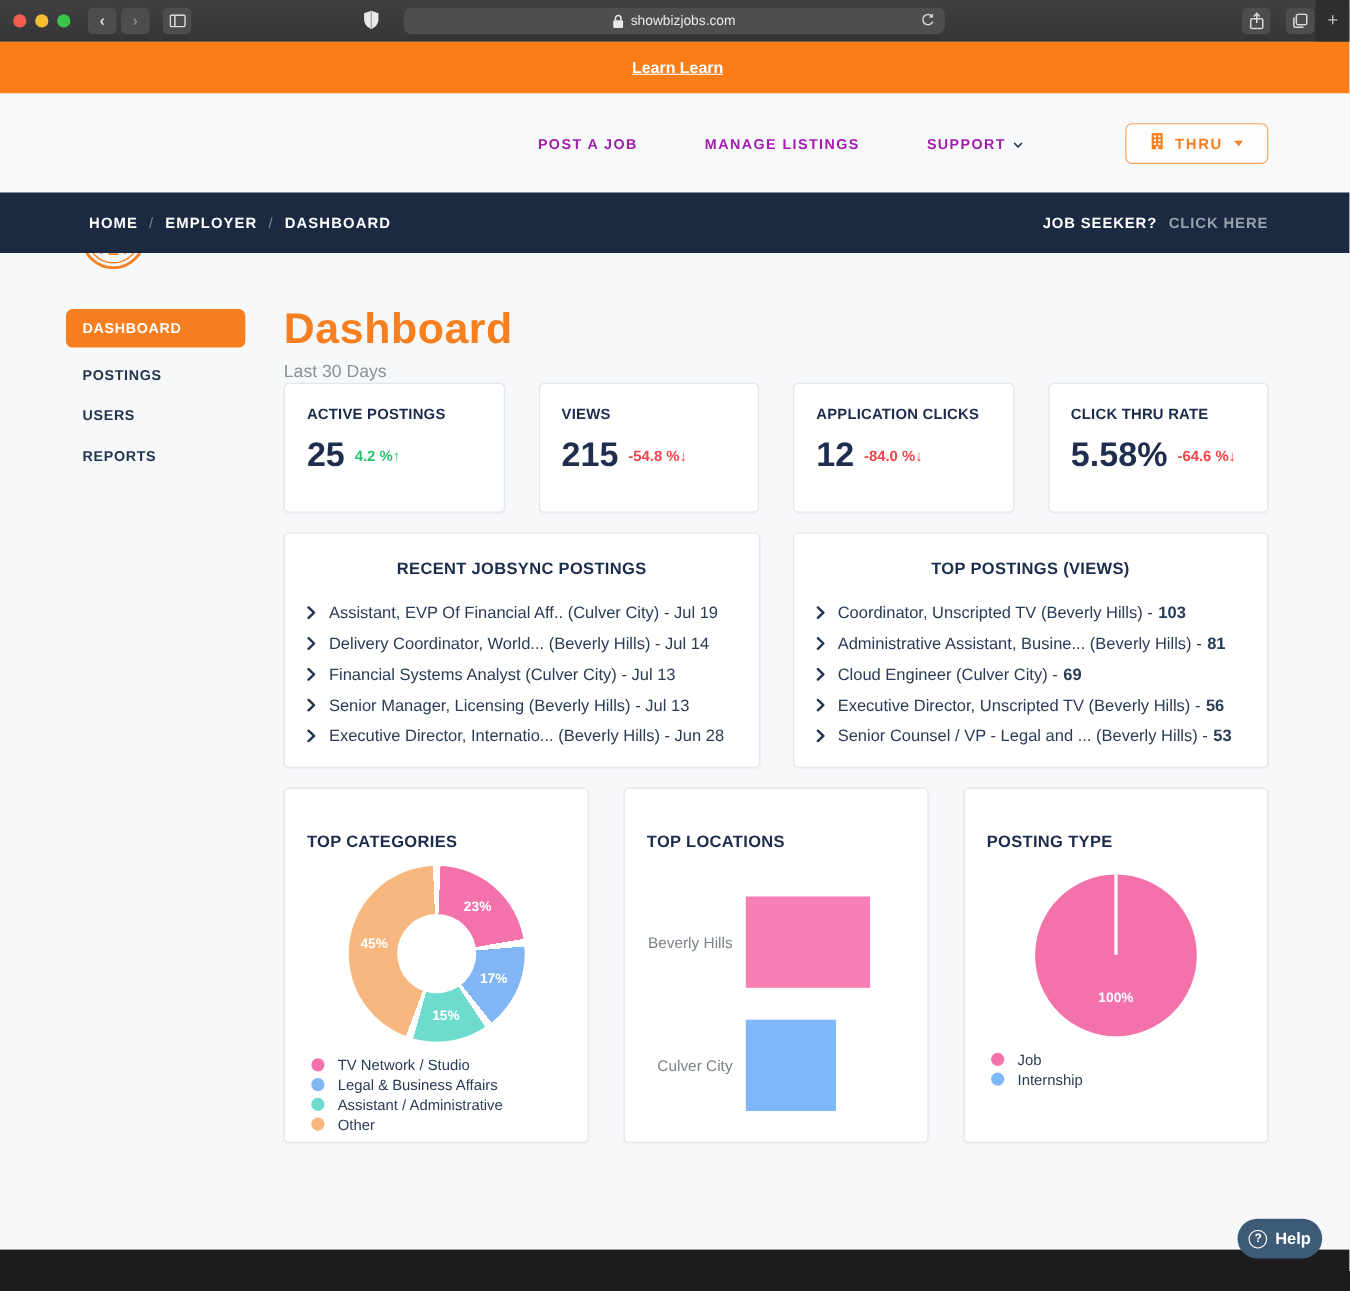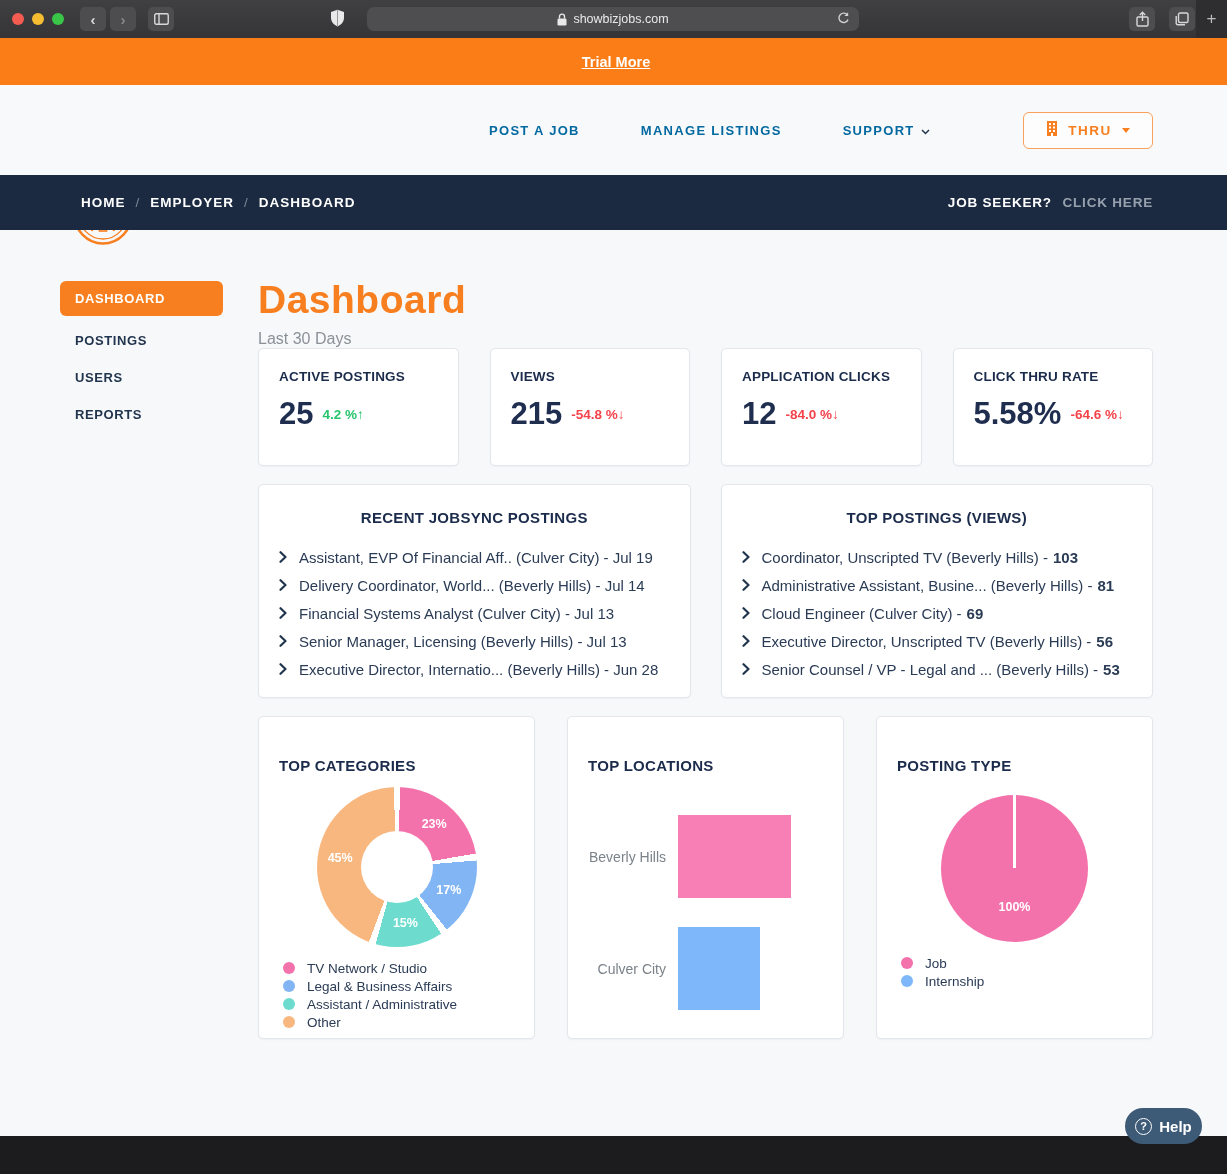--- a/index.html
+++ b/index.html
@@ -31,21 +31,21 @@
   .banner{position:absolute;left:0;top:38px;width:1227px;height:47px;background:#fb7d17;
           display:flex;align-items:center;justify-content:center;color:#fff;font-size:14.5px;font-weight:600;}
   .banner a{color:#fff;text-decoration:underline;margin-left:5px;font-weight:600;}
 
   
   .site-header{position:absolute;left:0;top:85px;width:1227px;height:90px;background:#f8f9fb;}
   .logo{position:absolute;left:72px;top:96px;display:flex;align-items:center;cursor:pointer;}
   .brand{margin-left:10px;font-size:27px;font-weight:800;letter-spacing:.5px;}
   .brand .p1{color:#22354f;}.brand .p2{color:#f87f1f;}
   .main-nav{position:absolute;left:489px;top:38px;display:flex;gap:61px;align-items:center;}
-  .nav-item{font-size:13px;font-weight:700;letter-spacing:1.3px;color:#0369a1;cursor:pointer;
+  .nav-item{font-size:13px;font-weight:700;letter-spacing:1.3px;color:#a21caf;cursor:pointer;
             display:flex;align-items:center;gap:6px;text-align:center;}
   .demo-btn{position:absolute;right:74px;top:27px;width:130px;height:37px;border:1px solid #f9a05b;border-radius:6px;
             background:#fdfdfd;display:flex;align-items:center;justify-content:center;gap:10px;cursor:pointer;}
   .demo-btn .lbl{color:#f87f1f;font-size:13.5px;font-weight:800;letter-spacing:1.5px;}
   .demo-caret{width:0;height:0;border-left:4px solid transparent;border-right:4px solid transparent;
               border-top:5px solid #f87f1f;}
 
   
   .crumb-bar{position:absolute;left:0;top:175px;width:1227px;height:55px;background:#1b2a40;
              display:flex;align-items:center;}
@@ -168,21 +168,21 @@
         <svg width="14" height="14" viewBox="0 0 14 14">
             <rect x="3.5" y="1" width="9.5" height="9.5" rx="1.5" fill="none" stroke="#d8d8d8" stroke-width="1.4"></rect>
             <path d="M1.2 4 v7.3 a1.5 1.5 0 0 0 1.5 1.5 H10" fill="none" stroke="#d8d8d8" stroke-width="1.4"></path>
           </svg>
       </div>
     </div>
     <div class="newtab">+</div>
   </div>
 
   <div class="banner">
-    <a>Trial More</a>
+    <a>Learn Learn</a>
   </div>
 
   <div class="site-header">
     <div class="logo">
       <span>
         <svg width="62" height="64" viewBox="0 0 62 64">
           <ellipse cx="31" cy="32" rx="29" ry="30.5" fill="none" stroke="#f87f1f" stroke-width="2.4"></ellipse>
           <ellipse cx="31" cy="32" rx="24.5" ry="26" fill="none" stroke="#f87f1f" stroke-width="1.3"></ellipse>
           <g stroke="#f87f1f" fill="none">
             <path d="M31 9 L22 17 H40 Z" fill="#f87f1f" stroke-width="1"></path>

